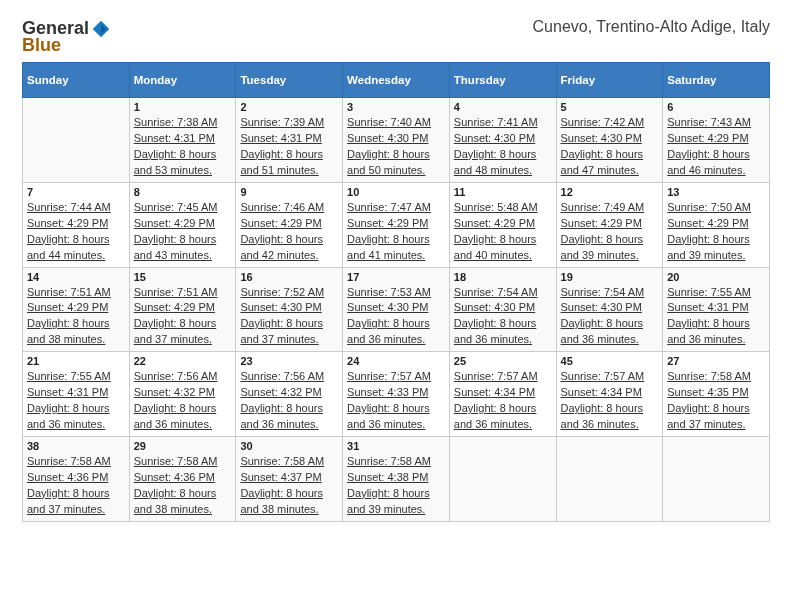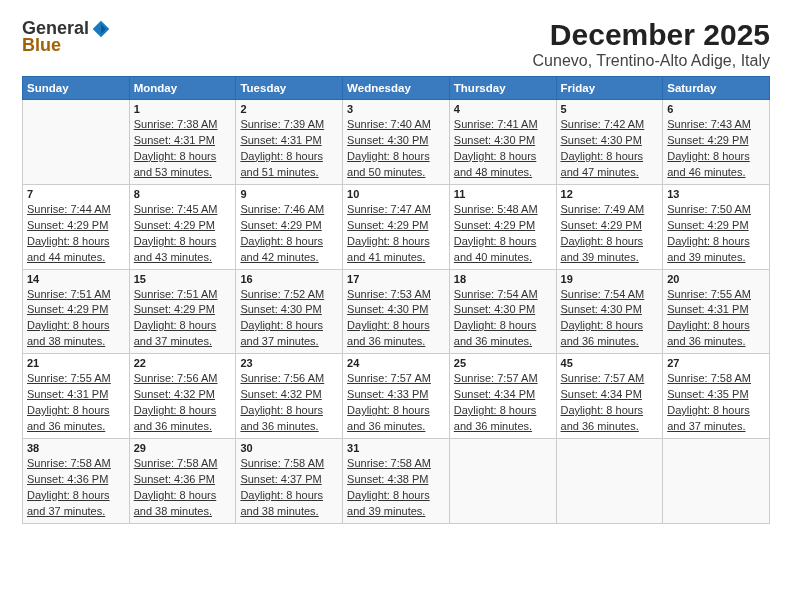--- a/index.html
+++ b/index.html
@@ -57,21 +57,21 @@
       width: 100%;
       border-collapse: collapse;
       flex: 1;
       table-layout: fixed;
     }
     .calendar th {
       background: #3a7abf;
       color: #fff;
       font-size: 11.5px;
       font-weight: bold;
-      padding: 5px 4px;
+      padding: 11px 4px;
       text-align: left;
       border: 1px solid #2a6aaf;
     }
     .calendar td {
       border: 1px solid #ccc;
       vertical-align: top;
       padding: 3px 4px;
       font-size: 9.5px;
       color: #333;
       height: 84px;
@@ -109,21 +109,20 @@
       <div class="logo-text">
         <span class="logo-general">General</span>
         <svg class="logo-icon" viewBox="0 0 24 24" xmlns="http://www.w3.org/2000/svg">
           <polygon points="12,2 22,12 12,22 2,12" fill="#1a7abf"></polygon>
           <polygon points="12,6 18,12 12,18" fill="#0a5a9f"></polygon>
         </svg>
       </div>
       <span class="logo-blue" style="color:#a16207;font-weight:bold;font-size:18px;margin-top:-4px;">Blue</span>
     </div>
     <div class="title-section">
-      <div class="month-title">December 2025</div>
       <div class="location-title">Cunevo, Trentino-Alto Adige, Italy</div>
     </div>
   </div>
 
   <table class="calendar">
     <thead>
       <tr>
       <th>Sunday</th>
           <th>Monday</th>
           <th>Tuesday</th>

